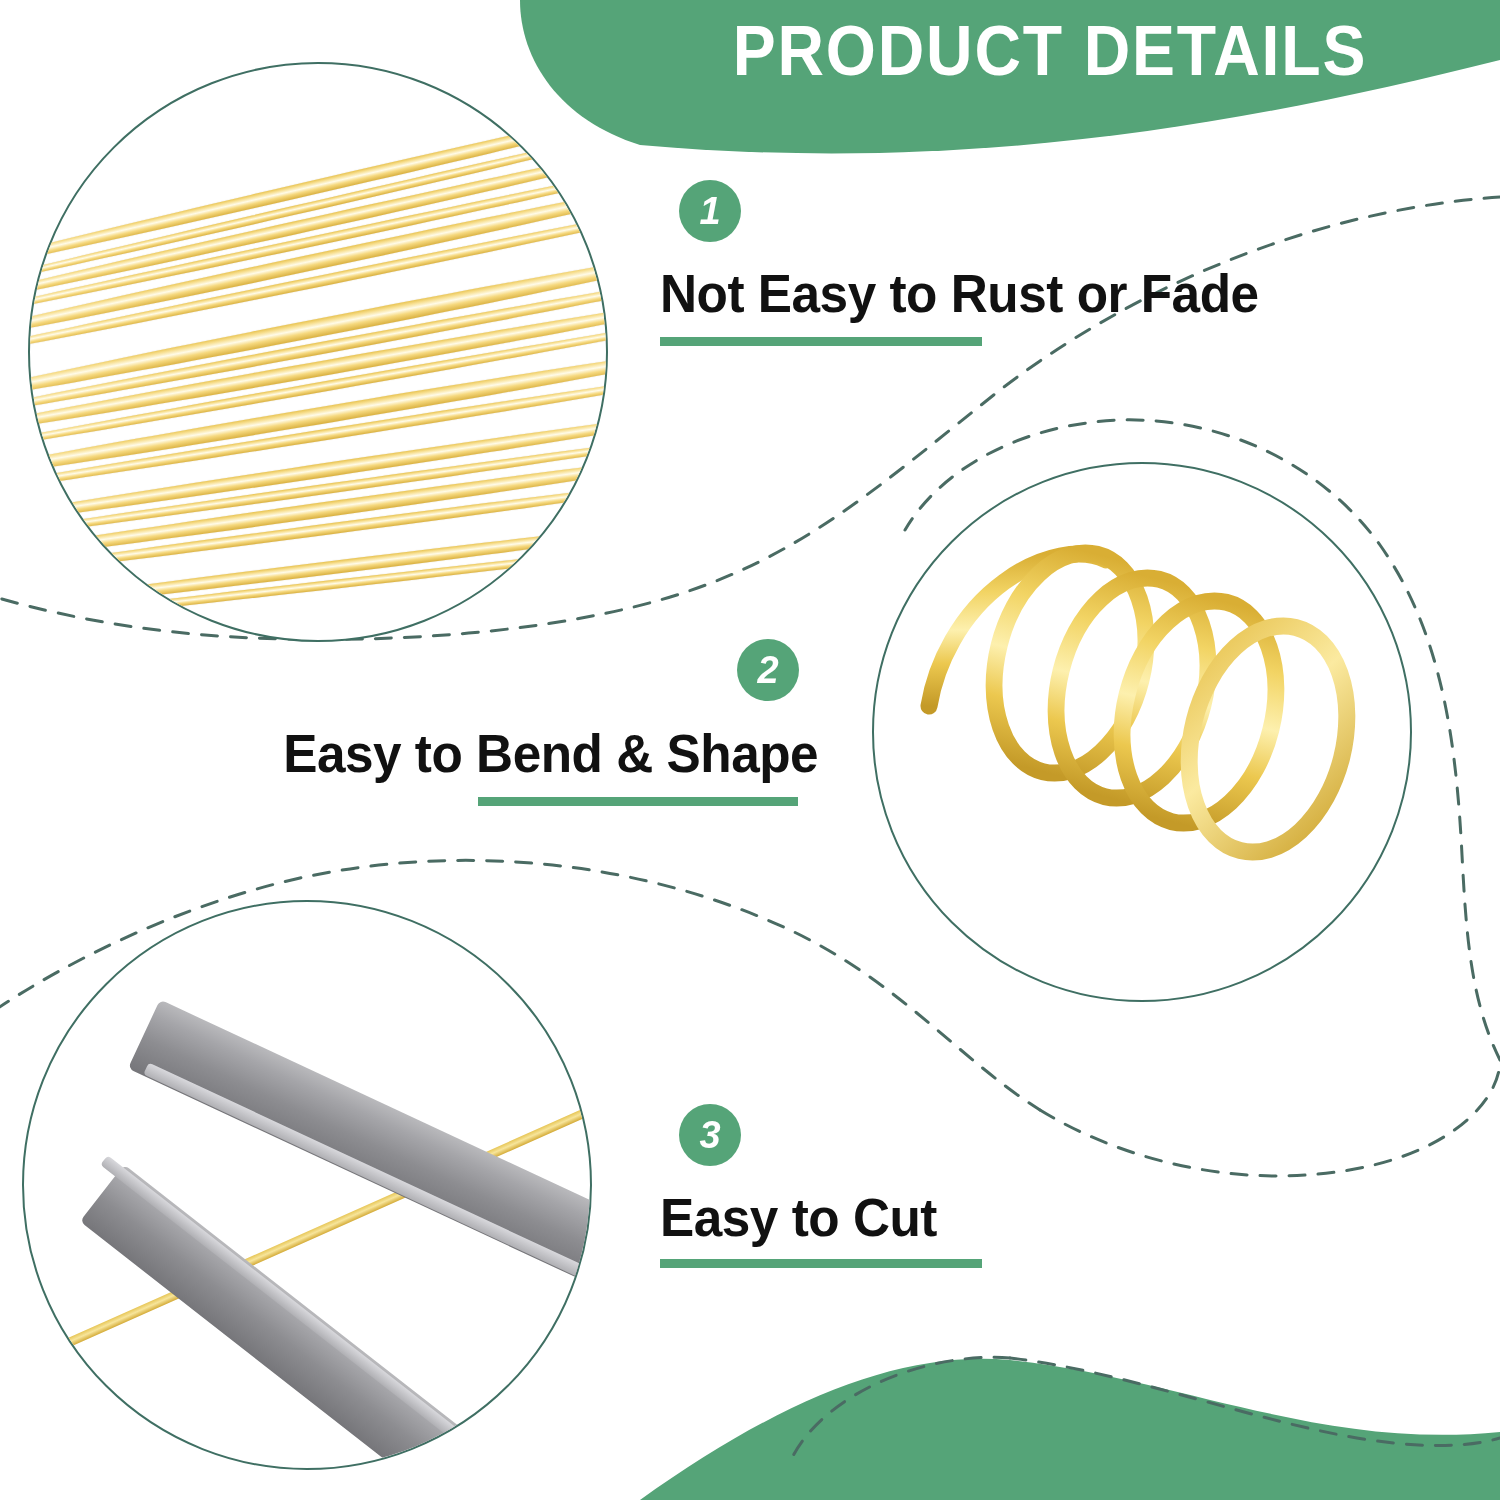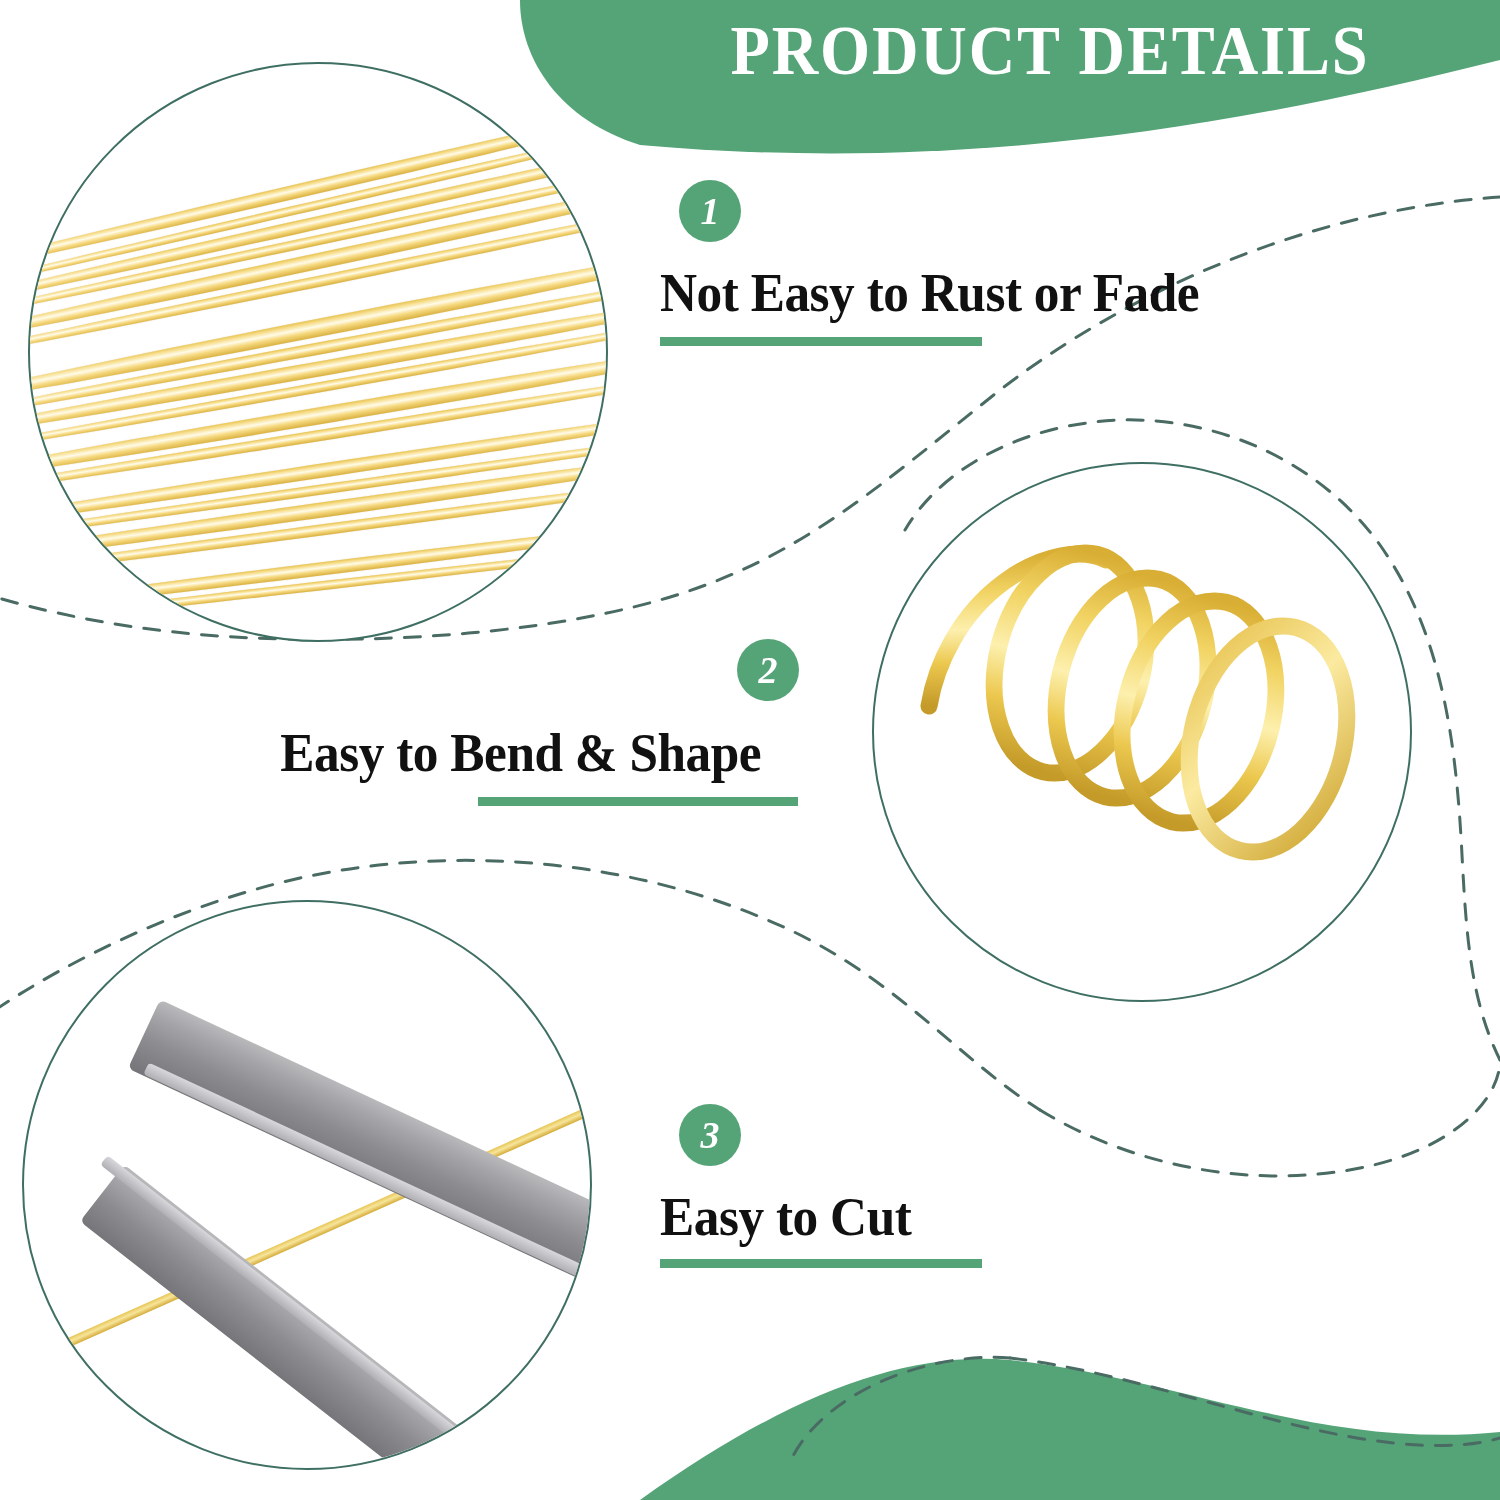--- a/index.html
+++ b/index.html
@@ -6,21 +6,21 @@
     margin: 0;
     padding: 0;
     background: #ffffff;
   }
   .page {
     position: relative;
     width: 1500px;
     height: 1500px;
     background: #ffffff;
     overflow: hidden;
-    font-family: Liberation Serif, serif;
+    font-family: Liberation Sans, sans-serif;
   }
   .layer {
     position: absolute;
     left: 0;
     top: 0;
     width: 1500px;
     height: 1500px;
   }
 
   

